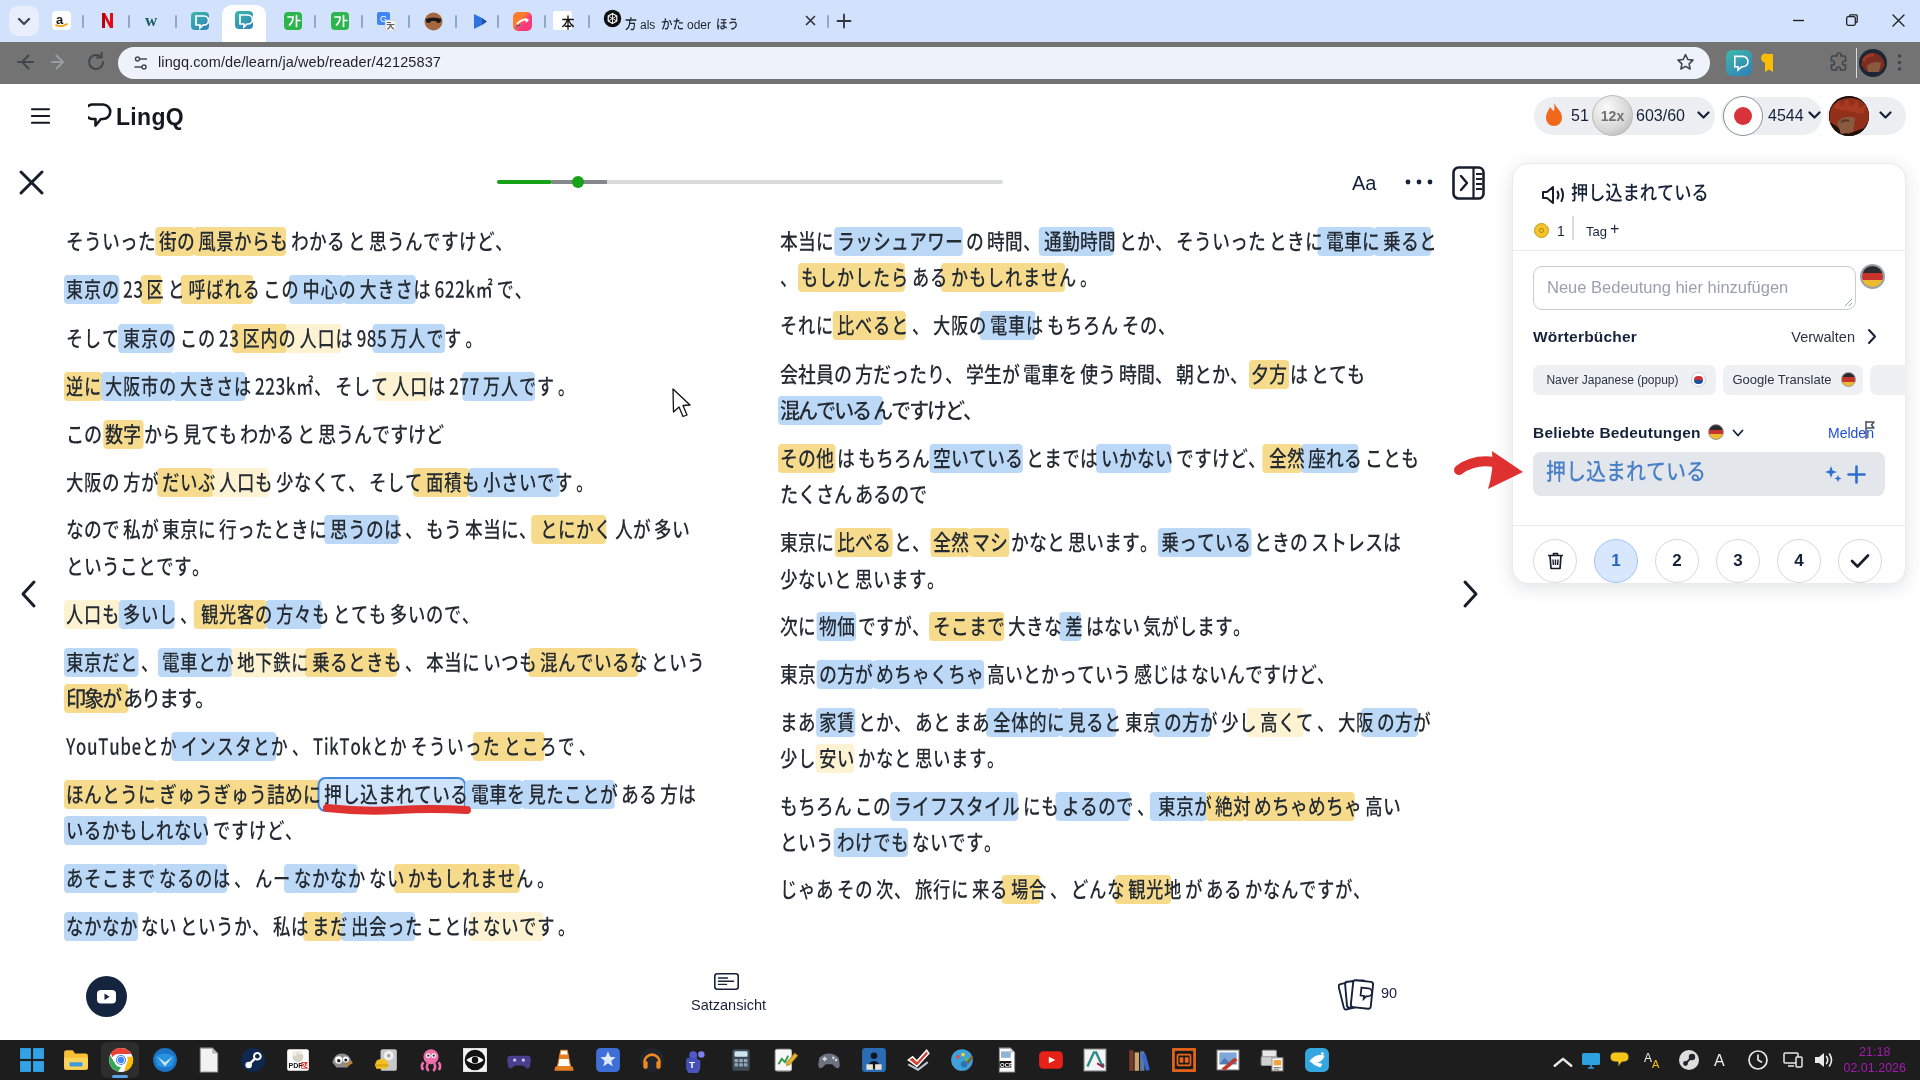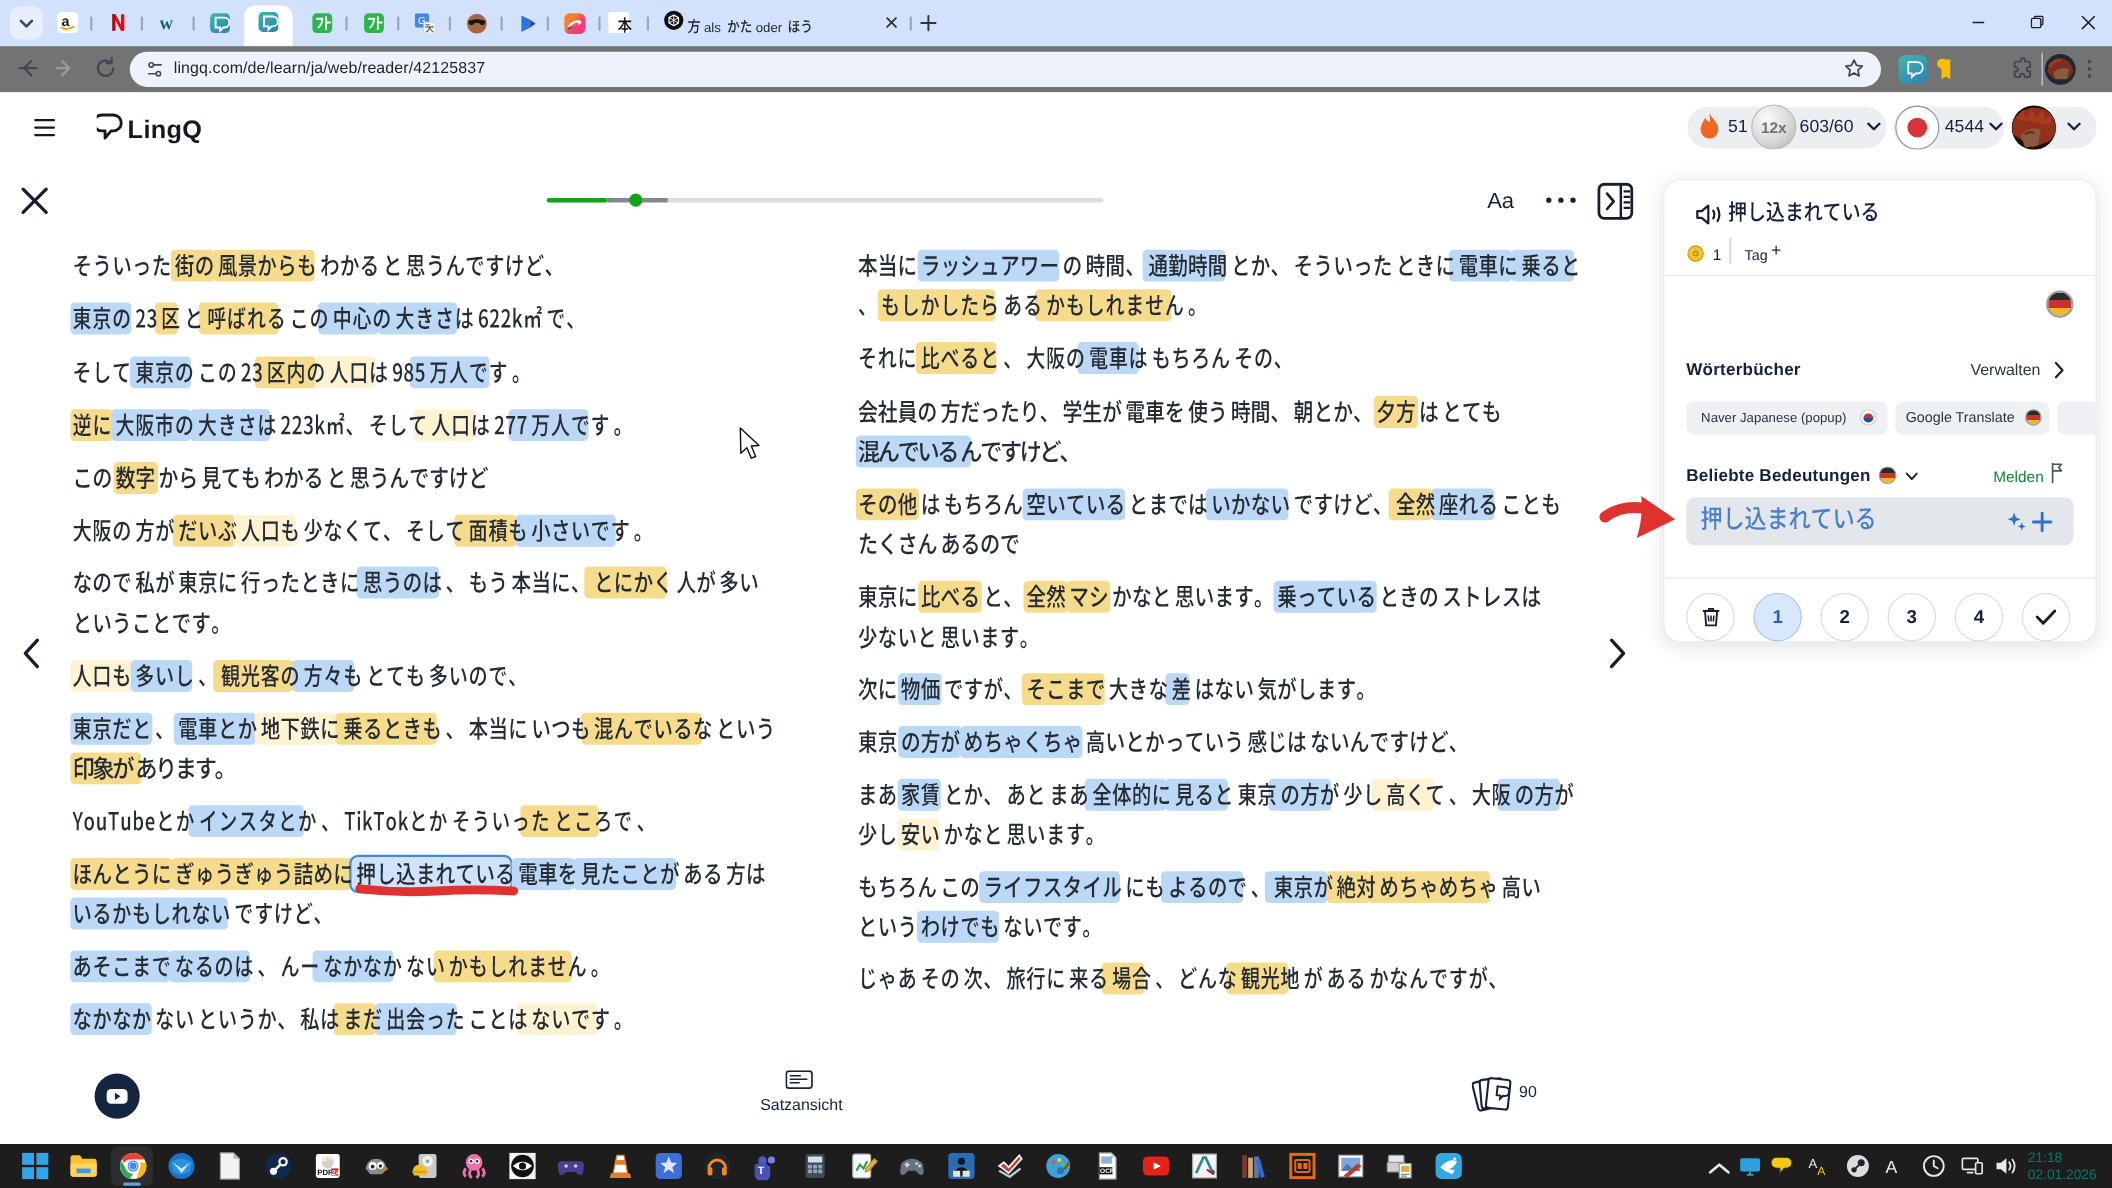--- a/index.html
+++ b/index.html
@@ -27,21 +27,21 @@
 
 #panel{position:absolute;left:1512px;top:163px;width:394px;height:421px;background:#fff;border:1px solid #ebebeb;border-radius:16px;box-shadow:0 4px 18px rgba(40,50,70,.14)}
 #meaninput{position:absolute;left:20px;top:102px;width:323px;height:44px;border:1.5px solid #c9cdd2;border-radius:9px}
 #meaninput span{position:absolute;left:13px;top:11px;color:#9aa1ab;font-size:16.5px}
 .dictpill{position:absolute;top:201px;height:30px;background:#eef0f3;border-radius:7px;color:#2a3342;font-size:13.5px;line-height:30px;text-align:center}
 #meanrow{position:absolute;left:20px;top:288px;width:352px;height:44px;background:#e3e6ea;border-radius:8px}
 .fbtn{position:absolute;top:375px;width:44px;height:44px;border-radius:50%;background:#fff;border:1.5px solid #d7d9dd;color:#16213a;font-size:17px;font-weight:bold;text-align:center;line-height:42px}
 
 #task{position:absolute;left:0;top:1040px;width:1920px;height:40px;background:#1d1d1e}
 .tic{position:absolute;top:1047px;width:26px;height:26px;border-radius:4px}
-#clock{position:absolute;right:14px;top:1044px;color:#0f766e;font-size:12.5px;text-align:left;line-height:16px}
+#clock{position:absolute;right:14px;top:1044px;color:#a21caf;font-size:12.5px;text-align:center;line-height:16px}
 .trayic{position:absolute;top:1049px;width:22px;height:22px}
 svg{display:block}
 #textsvg{position:absolute;left:0;top:0;width:1920px;height:1080px;pointer-events:none}
 </style></head><body>
 <div id="scr">
 
 <div id="tabs">
 <div id="tabchev">
         <svg viewBox="0 0 30 30">
           <path d="M10 13l5 5 5-5" stroke="#434b57" stroke-width="2.4" fill="none" stroke-linecap="round" stroke-linejoin="round"></path>
@@ -310,41 +310,47 @@
         <path d="M16.5 8.5q2 3.5 0 7M20.5 6q3 6 0 12" stroke="#171d2b" stroke-width="2" fill="none" stroke-linecap="round"></path>
       </svg>
 <div style="position:absolute;left:21px;top:59px;width:15px;height:15px;border-radius:50%;background:#f2c32a;border:1.5px solid #c79e1b">
         <div style="position:absolute;left:3.5px;top:3.5px;width:5px;height:5px;border:1.5px solid #a8861a;border-radius:50%"></div>
       </div>
 <span style="position:absolute;left:44px;top:59px;font-size:14px;color:#16213a">1</span>
 <div style="position:absolute;left:59px;top:52px;width:1.5px;height:24px;background:#d9dce0"></div>
 <span style="position:absolute;left:73px;top:60px;font-size:13px;color:#16213a">Tag</span>
 <span style="position:absolute;left:97px;top:56px;font-size:16px;color:#16213a">+</span>
 <div style="position:absolute;left:0px;top:86px;width:393px;height:1px;background:#e8eaec"></div>
+<div id="meaninput">
+        <span>Neue Bedeutung hier hinzufügen</span>
+<svg style="position:absolute;right:2px;bottom:2px" width="9" height="9" viewBox="0 0 9 9">
+          <path d="M8 1L1 8M8 5L5 8" stroke="#9aa1ab" stroke-width="1"></path>
+        </svg>
+      </div>
 <div style="position:absolute;left:347px;top:100px;width:25px;height:25px;border-radius:50%;border:2px solid #9aa0a8;background:linear-gradient(#2b2b2b 33%,#c8342c 33%,#c8342c 66%,#edb92e 66%)"></div>
 <div style="position:absolute;left:20px;top:164px;font-size:15.5px;font-weight:bold;color:#16213a;letter-spacing:.2px">Wörterbücher</div>
 <div style="position:absolute;right:50px;top:165px;font-size:14.5px;color:#2a3342">Verwalten</div>
 <svg style="position:absolute;right:28px;top:164px" width="10" height="17" viewBox="0 0 10 17">
         <path d="M2 2l6 6.5L2 15" stroke="#16213a" stroke-width="2" fill="none" stroke-linecap="round" stroke-linejoin="round"></path>
       </svg>
 <div class="dictpill" style="left:20px;width:183px;font-size:12px;padding-right:24px">Naver Japanese (popup)
 <span style="position:absolute;right:10px;top:7px;width:15px;height:15px;border-radius:50%;background:#fff;border:1px solid #ccc"></span>
 <span style="position:absolute;right:13px;top:11px;width:9px;height:4px;border-radius:4px 4px 0 0;background:#cd2e3a"></span>
 <span style="position:absolute;right:13px;top:15px;width:9px;height:4px;border-radius:0 0 4px 4px;background:#1d4fa1"></span>
 </div>
 <div class="dictpill" style="left:210px;width:140px;padding-right:22px;font-size:13px">Google Translate
 <span style="position:absolute;right:7px;top:7px;width:15px;height:15px;border-radius:50%;background:linear-gradient(#2b2b2b 33%,#c8342c 33%,#c8342c 66%,#edb92e 66%);border:1px solid #999"></span>
 </div>
 <div class="dictpill" style="left:357px;width:36px;border-radius:7px 0 0 7px"></div>
 <div style="position:absolute;left:20px;top:260px;font-size:15.5px;font-weight:bold;color:#16213a;letter-spacing:.2px">Beliebte Bedeutungen</div>
 <div style="position:absolute;left:195px;top:260px;width:16px;height:16px;border-radius:50%;background:linear-gradient(#2b2b2b 33%,#c8342c 33%,#c8342c 66%,#edb92e 66%);border:1px solid #999"></div>
 <svg style="position:absolute;left:219px;top:265px" width="12" height="9" viewBox="0 0 12 9">
         <path d="M1.5 1.5l4.5 5 4.5-5" stroke="#16213a" stroke-width="1.8" fill="none" stroke-linecap="round" stroke-linejoin="round"></path>
       </svg>
-<div style="position:absolute;left:299px;top:261px;font-size:14px;color:#15803d">Melden</div>
+<div style="position:absolute;left:315px;top:261px;font-size:14px;color:#1d4ed8">Melden</div>
 <svg style="position:absolute;left:351px;top:256px" width="13" height="20" viewBox="0 0 13 20">
         <path d="M2 1v18M2 2h8l-2.5 3L10 8H2" stroke="#4a5362" stroke-width="1.5" fill="none" stroke-linejoin="round"></path>
       </svg>
 <div id="meanrow">
 <svg style="position:absolute;right:42px;top:13px" width="19" height="19" viewBox="0 0 19 19">
           <path d="M7 1l1.6 4.4L13 7l-4.4 1.6L7 13 5.4 8.6 1 7l4.4-1.6z" fill="#2f6fd0"></path>
           <path d="M14 10l1 2.6 2.6 1-2.6 1-1 2.6-1-2.6-2.6-1 2.6-1z" fill="#2f6fd0"></path>
         </svg>
 <svg style="position:absolute;right:18px;top:12px" width="21" height="21" viewBox="0 0 21 21">
           <path d="M10.5 2.5v16M2.5 10.5h16" stroke="#2f6fd0" stroke-width="2.6" stroke-linecap="round"></path>

